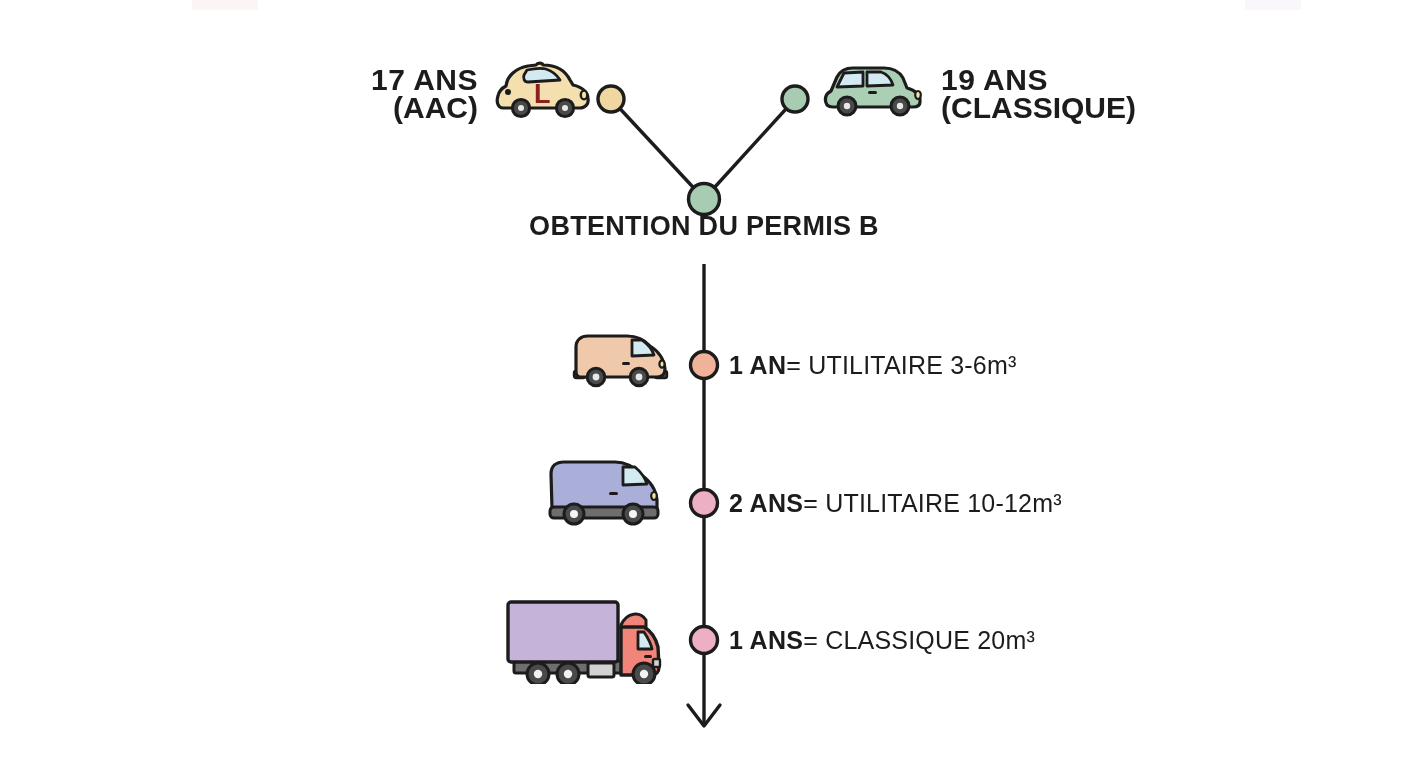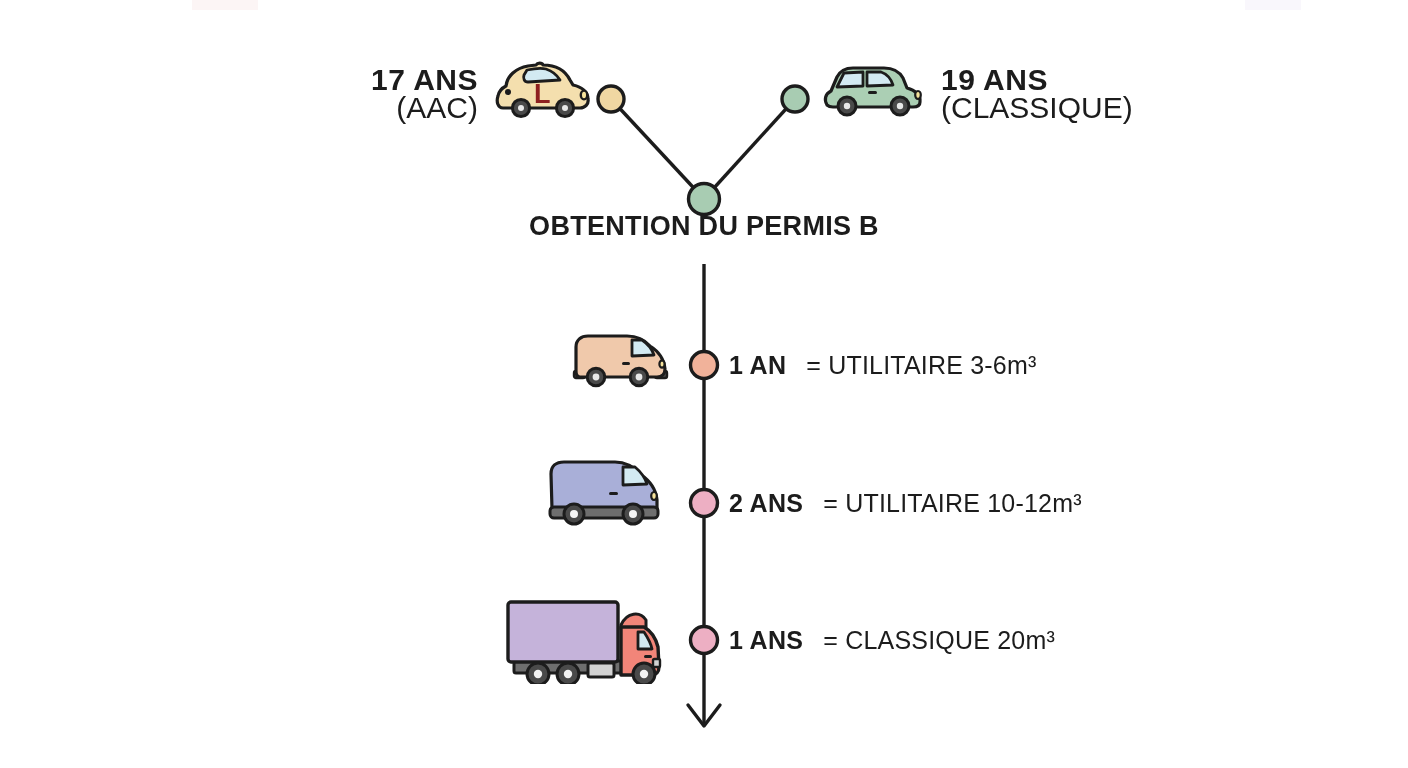--- a/index.html
+++ b/index.html
@@ -16,21 +16,21 @@
   .overlay-svg {
     position: absolute;
     left: 0; top: 0;
     width: 1408px; height: 768px;
   }
   .icon-wrap { position: absolute; }
   .icon-wrap svg { display: block; width: 100%; height: 100%; }
 
   .branch-label { position: absolute; line-height: 28px; font-size: 30px; }
   .branch-label .age { font-weight: bold; letter-spacing: 0.5px; }
-  .branch-label .mode { font-weight: normal; }
+  .branch-label .mode { font-weight: bold; }
   .branch-label.left-side { left: 278px; top: 66px; width: 200px; text-align: right; }
   .branch-label.right-side { left: 941px; top: 66px; width: 320px; text-align: left; }
 
   .diagram-title {
     position: absolute;
     left: 454px; top: 211px; width: 500px;
     text-align: center;
     font-size: 27px;
     font-weight: bold;
     letter-spacing: 0.3px;
@@ -39,21 +39,21 @@
   .milestone-row {
     position: absolute;
     left: 729px;
     height: 34px;
     display: flex;
     align-items: center;
     font-size: 25px;
     white-space: nowrap;
   }
   .milestone-row .term { font-weight: bold; letter-spacing: 0.3px; }
-  .milestone-row .desc { font-weight: normal; margin-left: 20px; letter-spacing: 0.2px; }
+  .milestone-row .desc { font-weight: normal; margin-left: 0; letter-spacing: 0.2px; }
   .row-1 { top: 348px; }
   .row-2 { top: 486px; }
   .row-3 { top: 623px; }
 
   .artifact-strip { position: absolute; top: 0; height: 10px; }
   .strip-left  { left: 192px; width: 66px; background: #fcf5f5; }
   .strip-right { left: 1245px; width: 56px; background: #f9f7fc; }
 </style>
 </head>
 <body>

